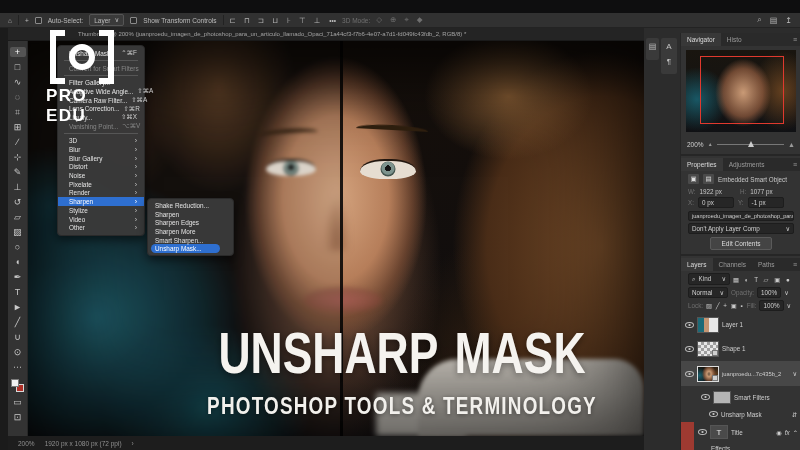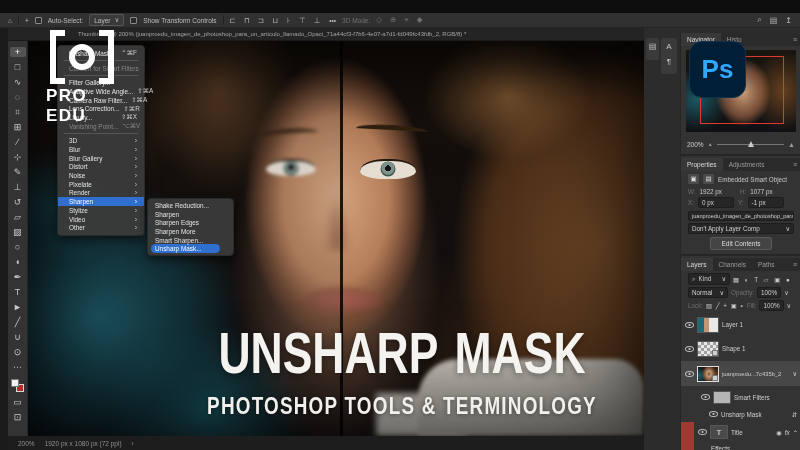--- a/index.html
+++ b/index.html
@@ -476,17 +476,14 @@
     <div class="smi hl">Unsharp Mask...</div>
   </div>
 
   <div class="abs proedu">
     <span class="bracket bl"></span>
     <span class="bracket br"></span>
     <span class="ring"></span>
     <span class="proedu-text">PRO EDU</span>
   </div>
 
-  <div class="abs ps-badge">
-    <span>Ps</span>
-  </div>
 
 </div>
 
 </body></html>

